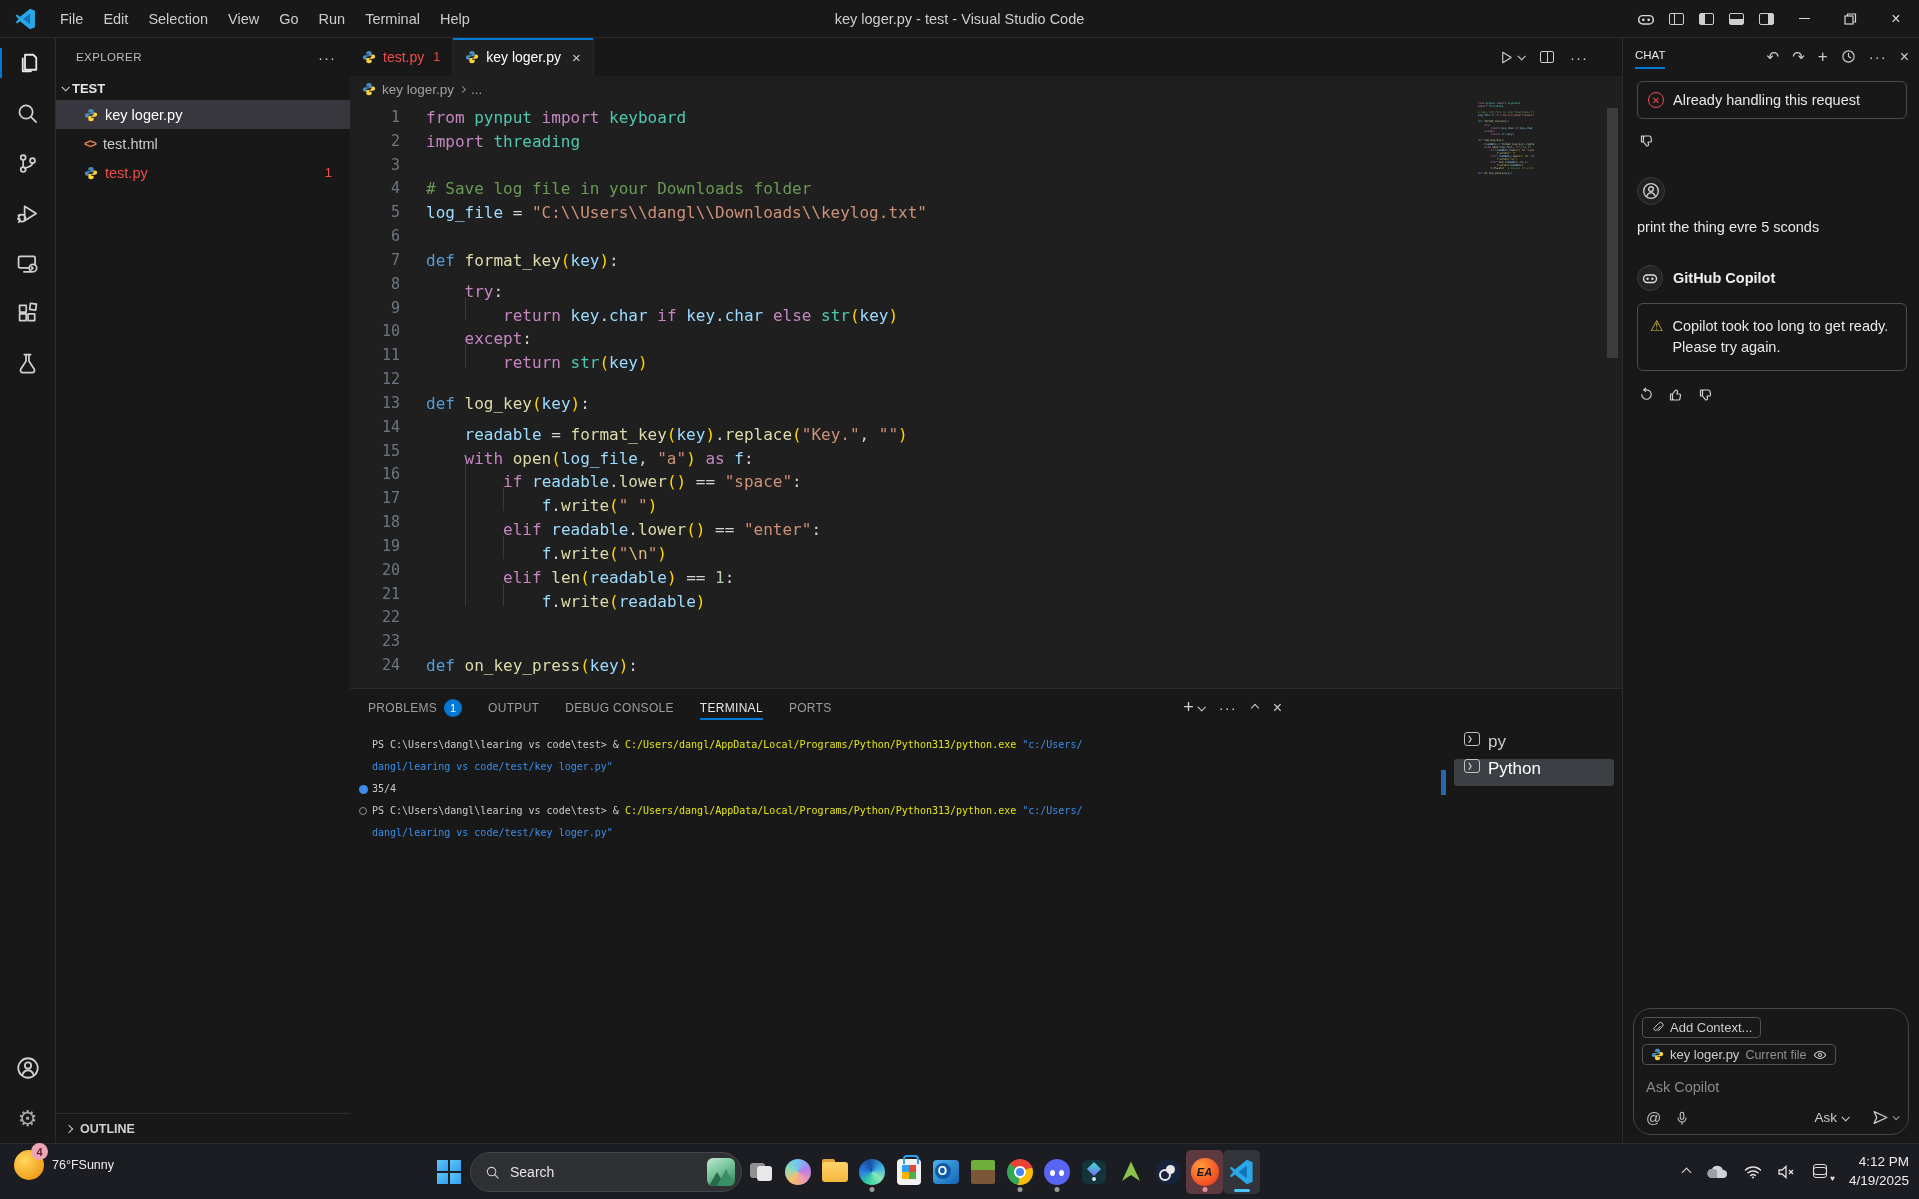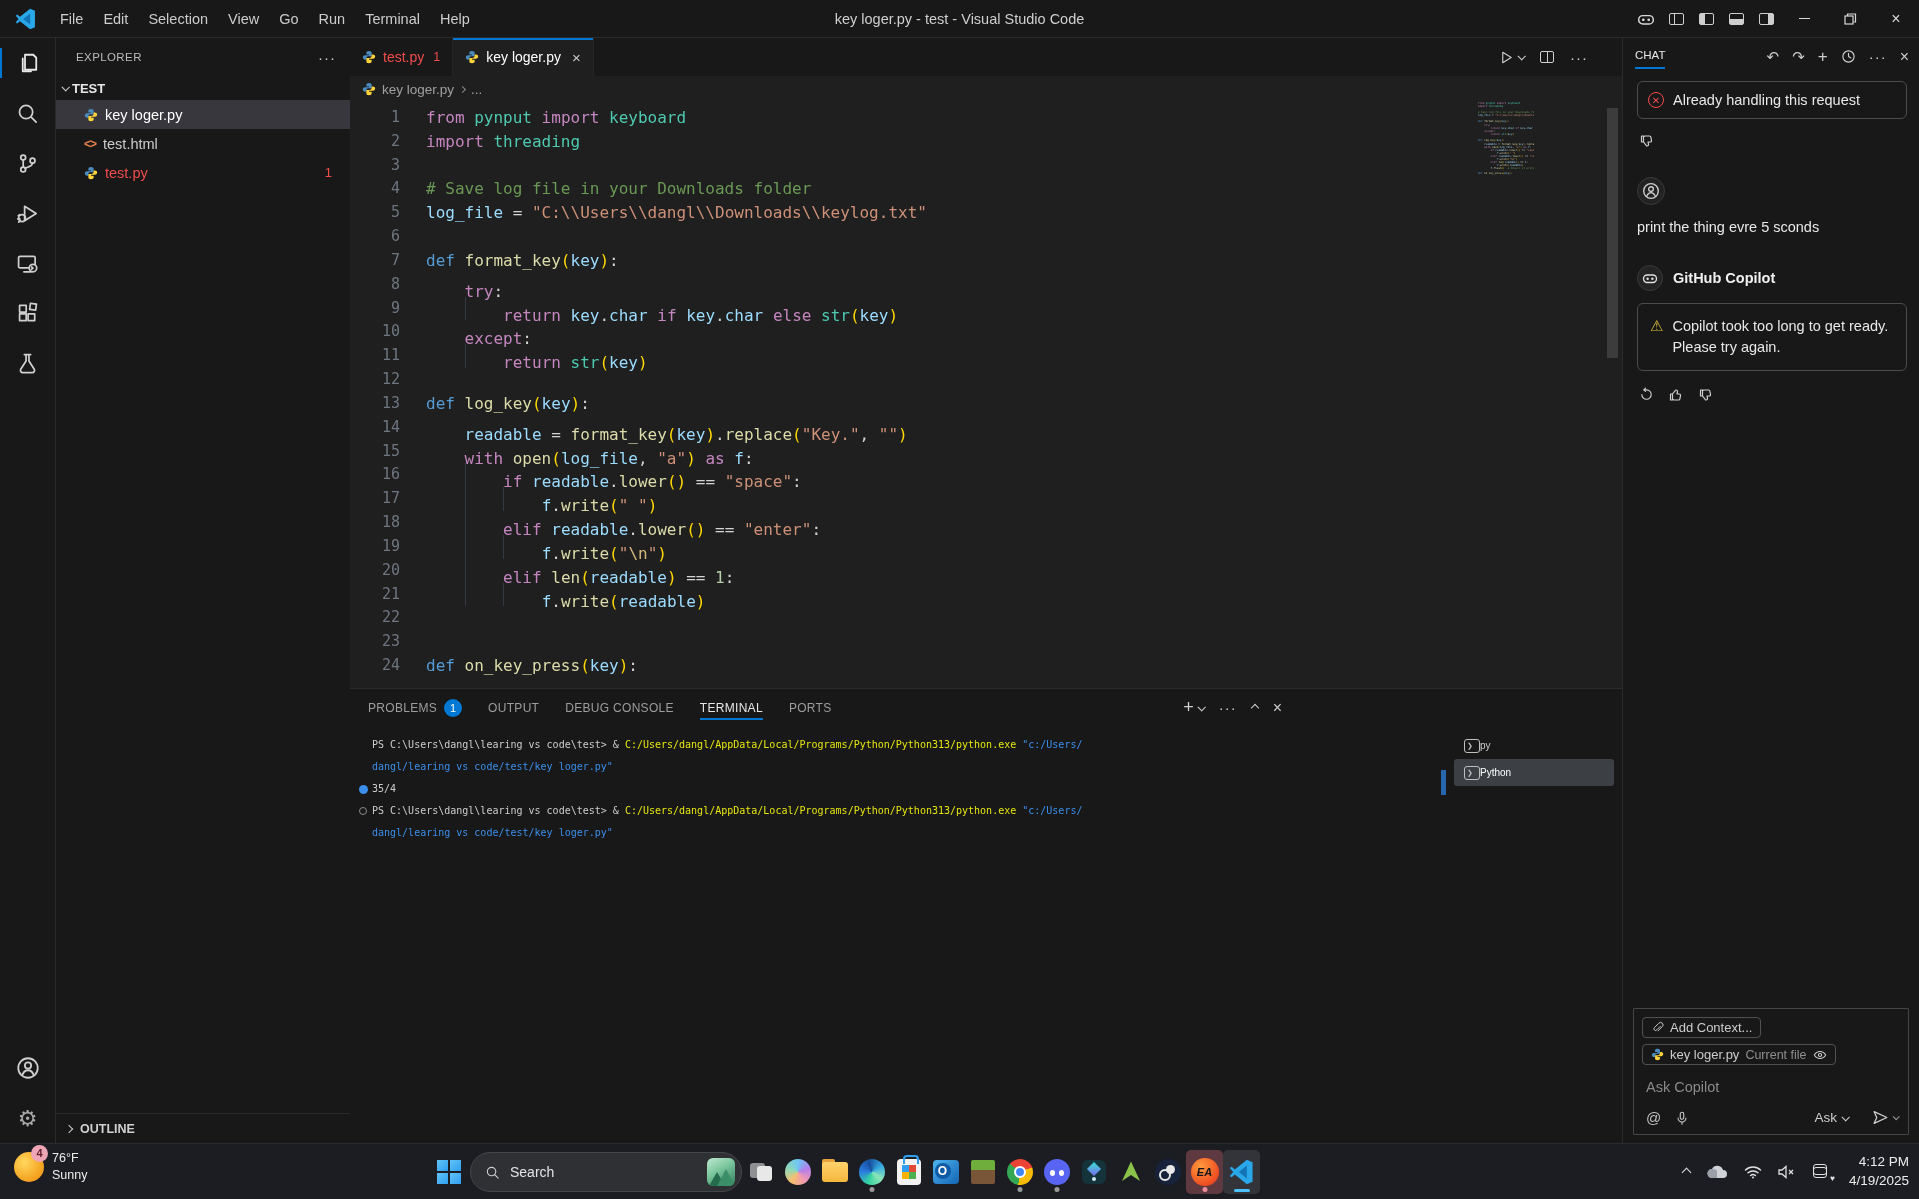--- a/index.html
+++ b/index.html
@@ -104,21 +104,21 @@
   .panel-actions .plus { font-size:18px; font-weight:400; }
   .panel-body { flex:1; position:relative; }
   .terminal { position:absolute; left:4px; top:8px; right:180px; font-family:"DejaVu Sans Mono", monospace; font-size:10px; }
   .tline { height:22px; line-height:22px; display:flex; white-space:pre; }
   .tdeco { width:18px; flex:none; display:flex; align-items:center; justify-content:center; }
   .dot-filled { width:9px; height:9px; border-radius:50%; background:#3b8eea; }
   .dot-open { width:8px; height:8px; border-radius:50%; border:1.2px solid #8a8a8a; }
   .tm-w{color:#cccccc}.tm-y{color:#e5e510}.tm-u{color:#3b8eea}
   .term-scroll { position:absolute; right:176px; top:44px; width:5px; height:25px; background:#2767b0; }
   .termlist { position:absolute; top:6px; right:8px; width:160px; }
-  .trow { height:27px; display:flex; align-items:center; gap:0; padding-left:10px; font-size:10px; color:#cccccc; border-radius:3px; }
+  .trow { height:27px; display:flex; gap:8px; padding-left:10px; font-size:17px; color:#cccccc; border-radius:3px; }
   .trow.selected { background:#3c3f44; color:#ffffff; }
   .term-ico { width:16px; height:14px; border:1.2px solid #bfbfbf; border-radius:3px; position:relative; flex:none; }
   .term-ico:before { content:"❯"; position:absolute; left:2px; top:1px; font-size:7px; line-height:10px; color:#bfbfbf; }
 
   
   .chat { width:297px; background:#181818; border-left:1px solid #2b2b2b; position:relative; }
   .chat-header { height:37px; display:flex; align-items:center; padding:0 10px 0 12px; }
   .chat-title { font-size:11.5px; color:#e7e7e7; position:relative; padding-bottom:4px; }
   .chat-title:after { content:""; position:absolute; left:0; right:0; bottom:-4px; height:1.6px; background:#0078d4; }
   .chat-hicons { margin-left:auto; display:flex; align-items:center; gap:13px; color:#cccccc; font-size:15px; }
@@ -130,37 +130,37 @@
   .avatar { width:28px; height:28px; border-radius:50%; border:1px solid #3a3a3a; background:#222;
     display:flex; align-items:center; justify-content:center; margin:28px 0 0 14px; }
   .user-msg { padding:14px 16px 0 14px; font-size:14.5px; color:#e8e8e8; }
   .copilot-row { display:flex; align-items:center; gap:10px; margin:30px 0 6px 14px; }
   .copilot-ava { width:26px; height:26px; border-radius:50%; background:#242424; border:1px solid #3a3a3a;
     display:flex; align-items:center; justify-content:center; }
   .copilot-name { font-weight:bold; font-size:14.5px; color:#f0f0f0; }
   .warnbox { margin:12px 12px 0 14px; border:1px solid #4c4c4c; border-radius:6px; padding:12px 12px;
     display:flex; gap:9px; font-size:14.5px; color:#e8e8e8; line-height:1.45; }
   .warn-tri { color:#d7ba3f; font-size:15px; font-family:"DejaVu Sans", sans-serif; flex:none; }
-  .chat-input { position:absolute; left:10px; right:10px; bottom:8px; border:1px solid #454545; border-radius:1px; padding:8px 8px 6px 8px; }
+  .chat-input { position:absolute; left:10px; right:10px; bottom:8px; border:1px solid #454545; border-radius:18px; padding:8px 8px 6px 8px; }
   .chip { display:inline-flex; align-items:center; gap:6px; border:1px solid #515151; border-radius:4px;
     padding:2px 8px; font-size:13px; color:#cccccc; margin-bottom:6px; }
   .chip .hint { color:#8f8f8f; font-size:12.5px; }
   .chat-placeholder { color:#8a8a8a; font-size:14.5px; padding:8px 2px 12px 4px; }
   .chat-input-row { display:flex; align-items:center; gap:14px; padding:2px 2px 2px 4px; color:#bfbfbf; }
   .at-sign { font-size:15px; }
   .mode { margin-left:auto; display:flex; align-items:center; gap:5px; font-size:13.5px; color:#cccccc; }
   .sendwrap { display:flex; align-items:center; gap:4px; margin-left:10px; }
 
   
   .taskbar { position:absolute; left:0; right:0; bottom:0; height:56px; background:#1c1d22; border-top:1px solid #2a2b30; }
   .weather { position:absolute; left:14px; top:6px; display:flex; align-items:center; gap:8px; }
   .sun { width:30px; height:30px; border-radius:50%; background:radial-gradient(circle at 35% 35%, #ffd75e, #f5a623 62%, #ef8d1f); position:relative; }
   .sun-badge { position:absolute; top:-7px; right:-4px; width:17px; height:17px; border-radius:50%; background:#eea6b5;
     color:#5d1f2c; font-size:11px; font-weight:bold; display:flex; align-items:center; justify-content:center; }
-  .weather-txt { display:flex; flex-direction:column; font-size:12.5px; color:#ececec; line-height:1.35; }
+  .weather-txt { display:flex; flex-direction:row; font-size:12.5px; color:#ececec; line-height:1.35; }
   .tb-cluster { position:absolute; left:428px; top:6px; display:flex; align-items:center; }
   .start-tile { width:42px; height:42px; display:flex; align-items:center; justify-content:center; border-radius:5px; }
   .start-logo { width:24px; height:24px; display:grid; grid-template-columns:11px 11px; grid-template-rows:11px 11px; gap:2px; }
   .start-logo i { background:linear-gradient(135deg,#62c4f5,#2f9ff0); }
   .searchbox { width:272px; height:40px; background:#2f3034; border:1px solid #45464b; border-radius:20px;
     display:flex; align-items:center; gap:10px; padding:0 6px 0 14px; }
   .search-label { font-size:14px; color:#e3e3e3; flex:1; }
   .search-img { width:28px; height:28px; border-radius:6px; background:linear-gradient(150deg,#bfe8d2 0%,#7fc9a0 40%,#2e7d5b 100%); position:relative; overflow:hidden; }
   .search-img:before { content:""; position:absolute; bottom:0; left:2px; border-left:8px solid transparent; border-right:8px solid transparent; border-bottom:14px solid #256b4e; }
   .search-img:after { content:""; position:absolute; bottom:0; right:0; border-left:9px solid transparent; border-right:9px solid transparent; border-bottom:17px solid #3b8f68; }

